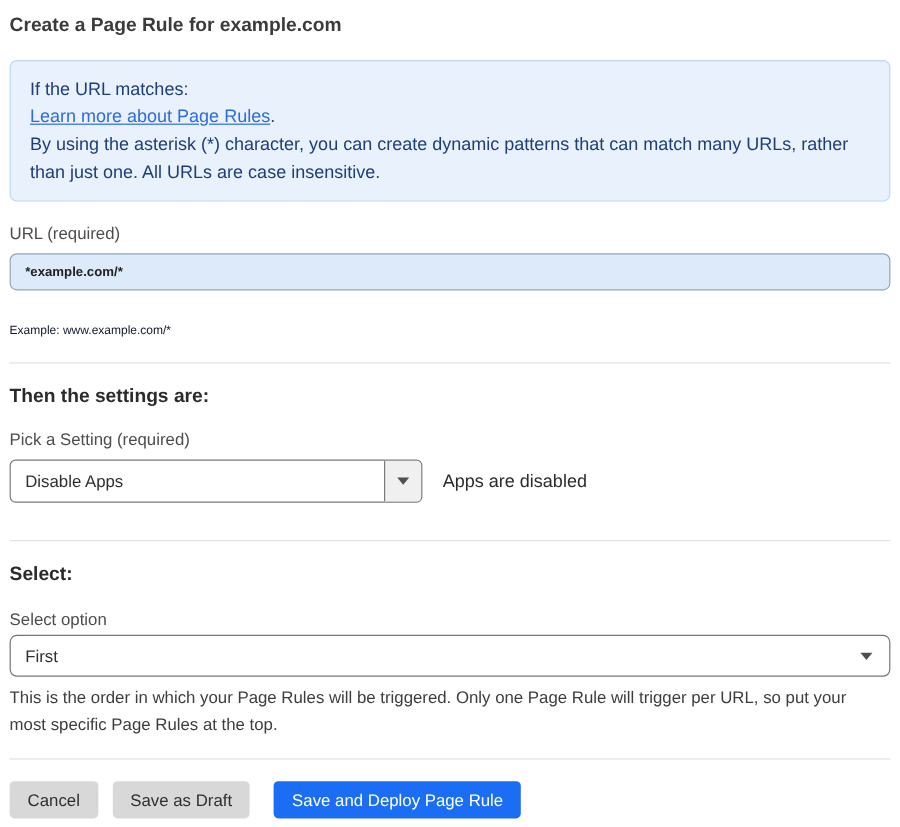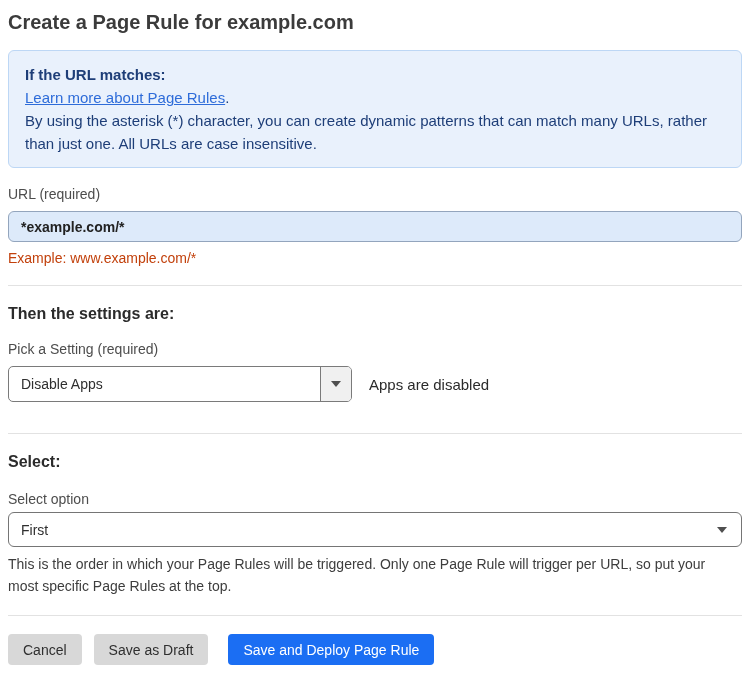--- a/index.html
+++ b/index.html
@@ -7,38 +7,38 @@
   body {
     width: 750px;
     height: 689px;
     font-family: "Liberation Sans", "DejaVu Sans", sans-serif;
     color: #2f2f2f;
     overflow: hidden;
   }
   .container { padding: 10px 8px 12px 8px; }
 
   h1.page-title {
-    font-size: 20px;
+    font-size: 16px;
     line-height: 24px;
     font-weight: 700;
     color: #3b3b3b;
     margin-bottom: 16px;
   }
 
   .info-box {
     background: #e9f1fc;
     border: 1px solid #bdd7f5;
     border-radius: 6px;
     padding: 12px 16px;
     font-size: 15px;
     line-height: 23px;
     color: #1e3e78;
     margin-bottom: 18px;
   }
-  .info-box .info-heading { font-weight: 700; }
+  .info-box .info-heading { font-weight: 400; }
   .info-box a.info-link {
     color: #2e6cd9;
     text-decoration: underline;
     cursor: pointer;
   }
 
   .field-label {
     font-size: 14px;
     line-height: 17px;
     color: #4d4d4d;
@@ -47,31 +47,31 @@
 
   .url-input {
     display: block;
     width: 100%;
     height: 31px;
     background: #ddeafa;
     border: 1px solid #93a5bd;
     border-radius: 6px;
     padding: 0 12px;
     font-family: "Liberation Sans", "DejaVu Sans", sans-serif;
-    font-size: 14px;
+    font-size: 11px;
     font-weight: 700;
     color: #222222;
     outline: none;
   }
 
   .example-text {
-    font-size: 14px;
+    font-size: 10px;
     line-height: 17px;
-    color: #c2410c;
-    margin-top: 8px;
+    color: #0f172a;
+    margin-top: 25px;
   }
 
   .divider {
     border: none;
     border-top: 1px solid #e2e2e2;
     margin: 18px 0;
   }
 
   .section-heading {
     font-size: 16px;

